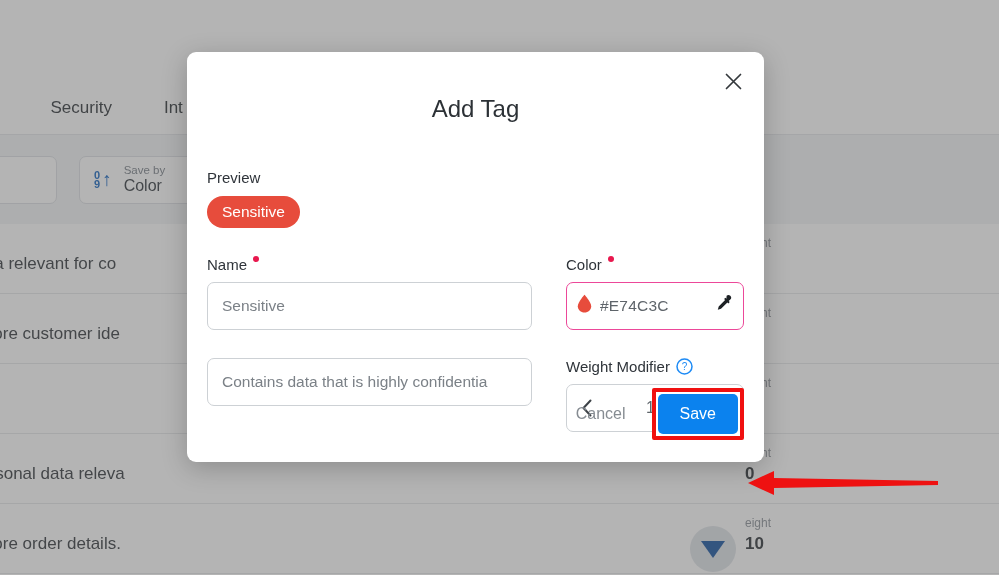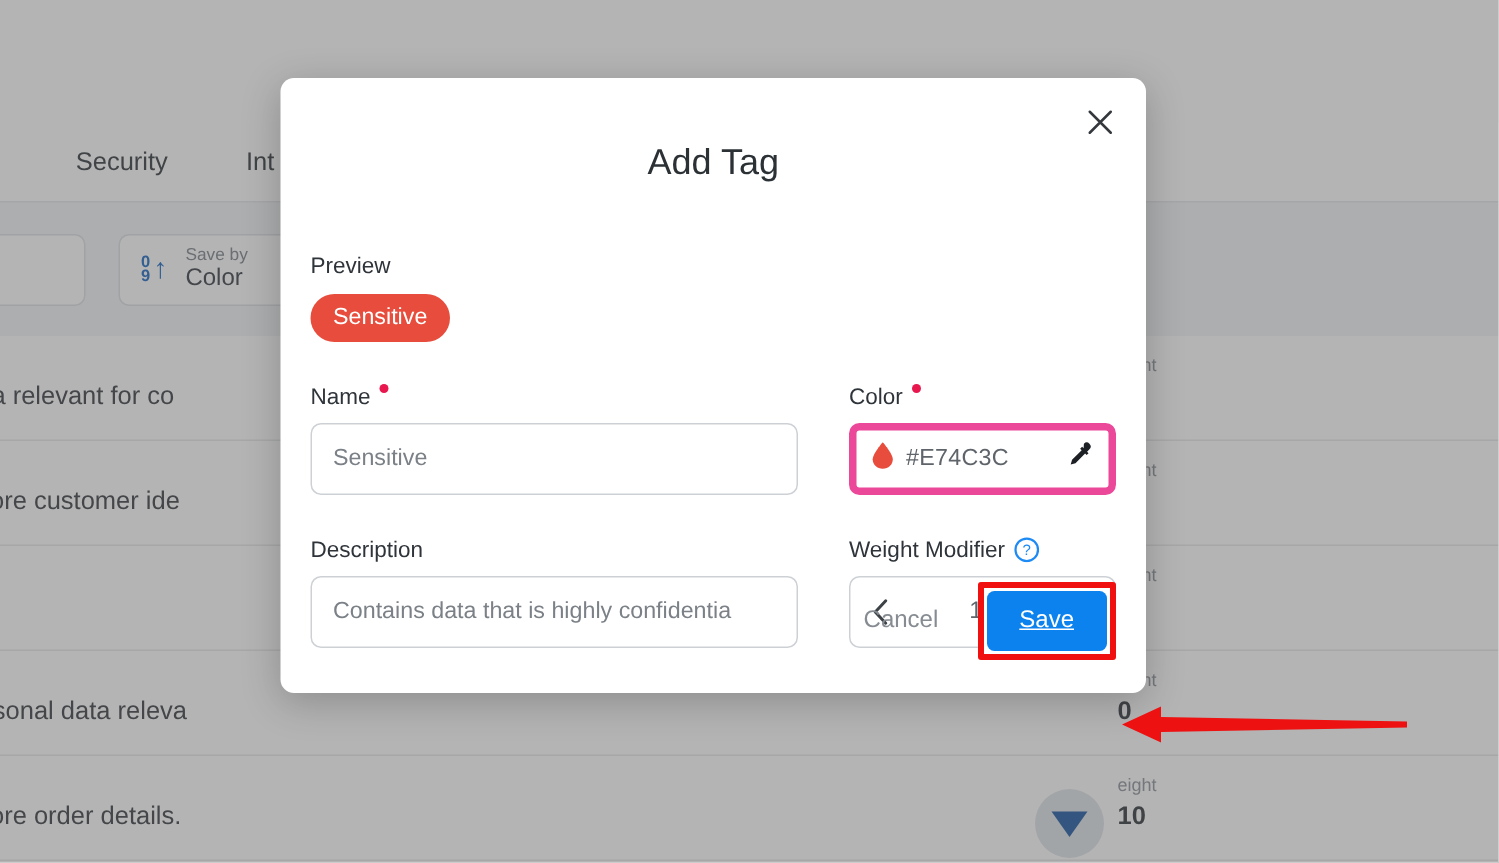--- a/index.html
+++ b/index.html
@@ -175,21 +175,21 @@
     font-family: "Liberation Sans", sans-serif;
     outline: none;
     overflow: hidden;
     white-space: nowrap;
     text-overflow: clip;
     display: flex; align-items: center;
   }
 
   .color-input {
     width: 100%; height: 48px;
-    border: 5px solid #ec4899; border-radius: 7px;
+    border: 1px solid #ec4899; border-radius: 7px;
     background: #ffffff;
     display: flex; align-items: center;
     padding: 0 10px; gap: 8px;
     overflow: hidden;
   }
   .color-drop { flex: 0 0 auto; }
   .color-hex {
     flex: 1 1 auto;
     font-size: 15.5px; color: #5e646a;
     white-space: nowrap; overflow: hidden;
@@ -227,21 +227,20 @@
   }
   #save-btn {
     background: #0b82ee;
     color: #ffffff;
     border: none;
     border-radius: 5px;
     font-size: 16px;
     padding: 11px 22px;
     cursor: pointer;
     font-family: "Liberation Sans", sans-serif;
-    text-decoration: underline;
   }
 
   #annotation-arrow {
     position: absolute;
     left: 748px; top: 460px;
     width: 190px; height: 46px;
     z-index: 200;
     pointer-events: none;
   }
 </style>
@@ -370,23 +369,20 @@
             <svg width="19" height="19" viewBox="0 0 19 19" aria-hidden="true">
               <path d="M12.6 1.8 a2.6 2.6 0 0 1 3.7 3.7 l-1.6 1.6 1.0 1.0 -1.3 1.3 -1.0 -1.0 -6.4 6.4 -3.2 0.9 0.9 -3.2 6.4 -6.4 -1.0 -1.0 1.3 -1.3 1.0 1.0 z" fill="#1d2125"></path>
             </svg>
           </span>
         </div>
       </div>
     </div>
 
     <div class="field-grid">
       <div class="field-col-left">
-        <div class="field-label-row">
-          <span class="field-label">Description</span>
-        </div>
         <div class="text-input">Contains data that is highly confidentia</div>
       </div>
 
       <div class="field-col-right">
         <div class="field-label-row">
           <span class="field-label">Weight Modifier</span>
           <span class="help-icon">
             <svg width="17" height="17" viewBox="0 0 17 17" aria-hidden="true">
               <circle cx="8.5" cy="8.5" r="7.5" fill="none" stroke="#1e8bf5" stroke-width="1.5"></circle>
               <text x="8.5" y="12.3" font-size="10" font-family="Liberation Sans, sans-serif" fill="#1e8bf5" text-anchor="middle">?</text>

